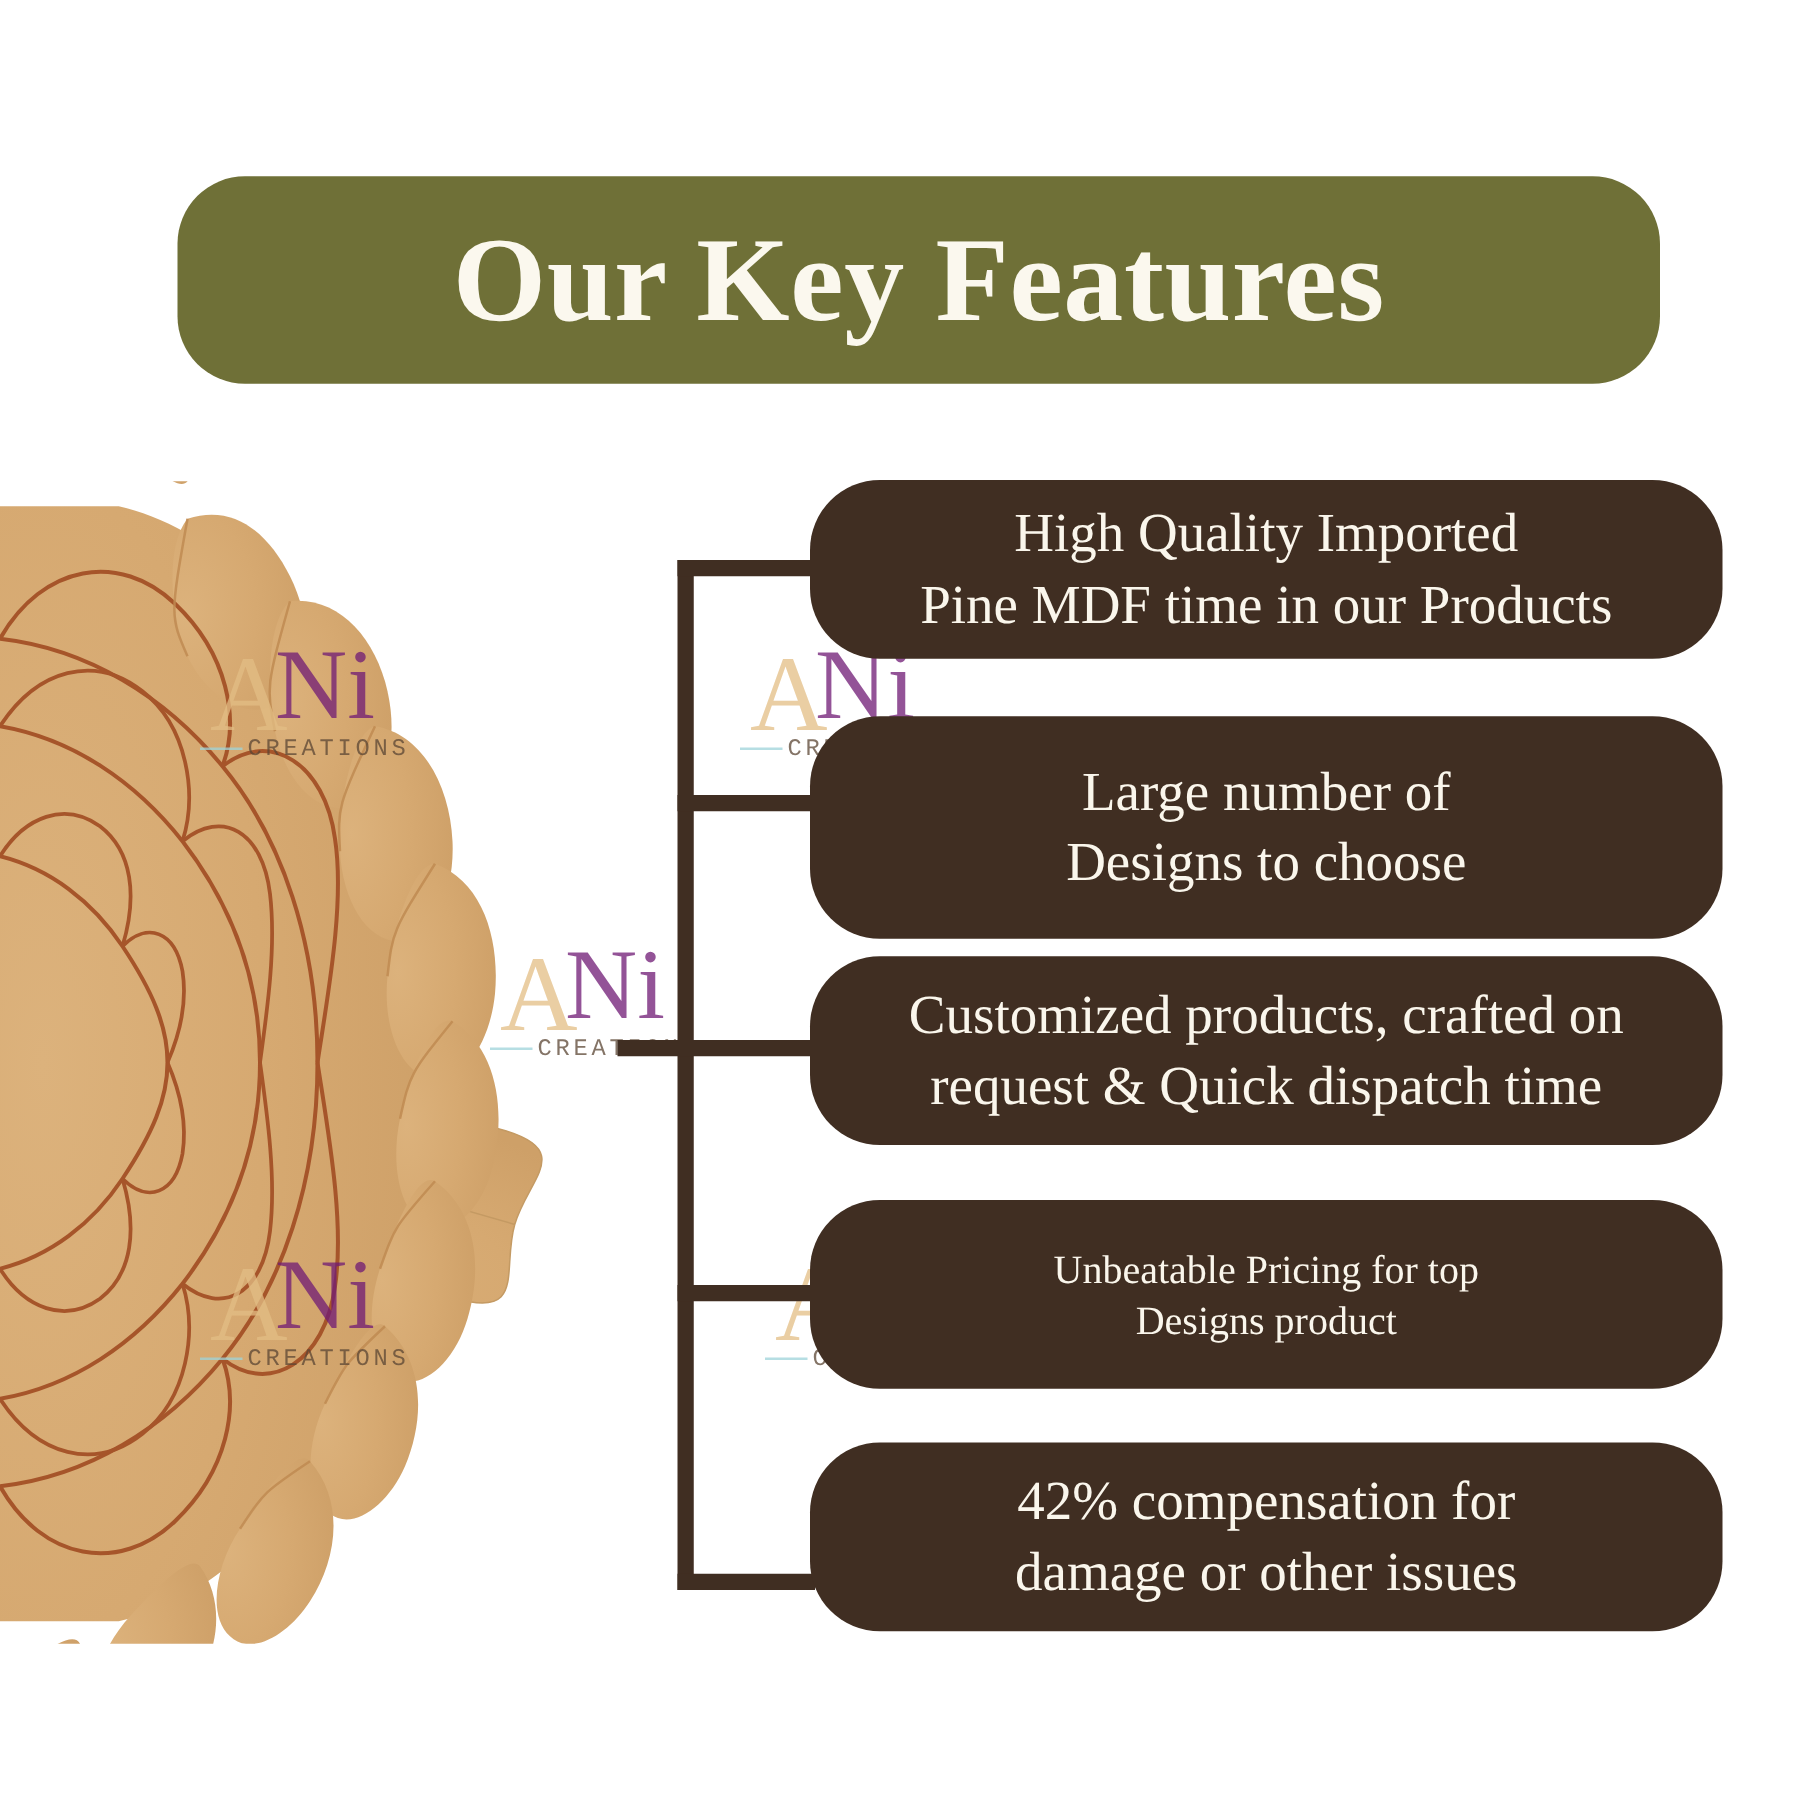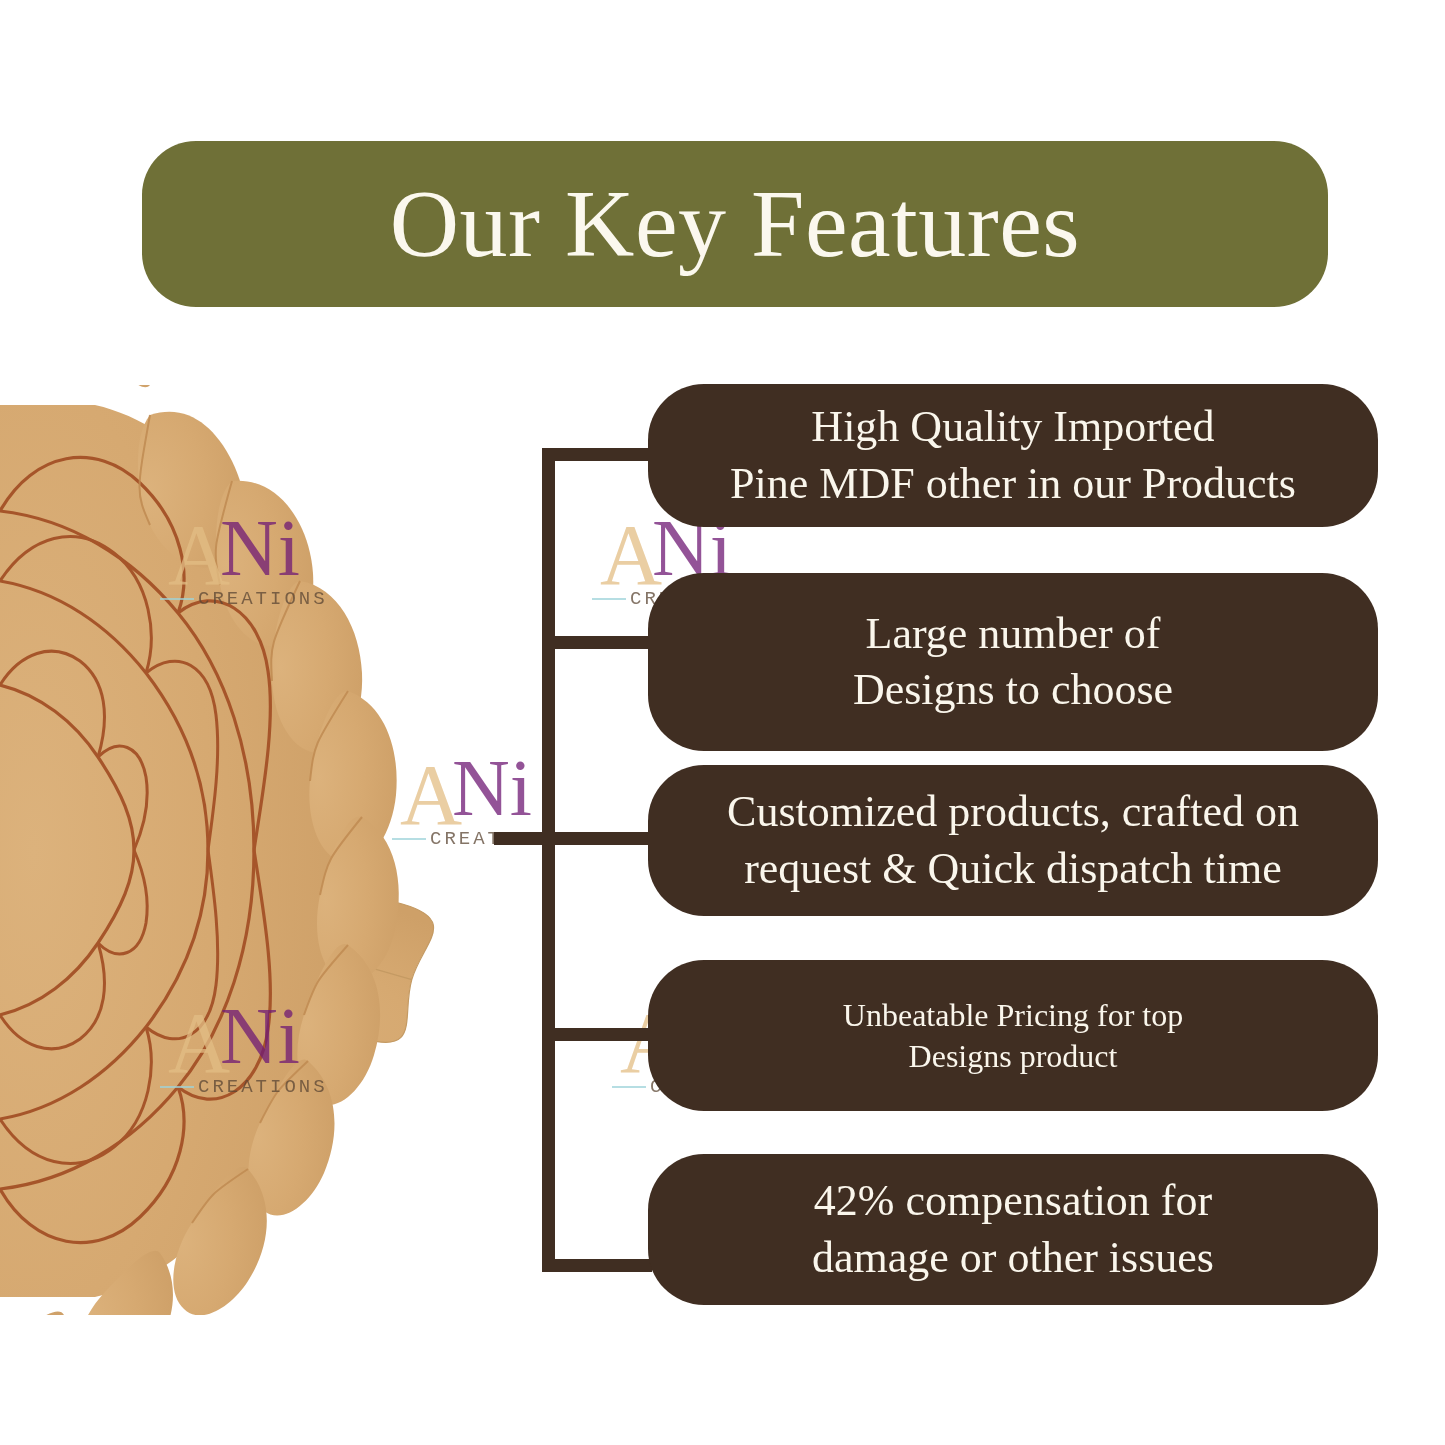--- a/index.html
+++ b/index.html
@@ -32,21 +32,21 @@
     border-radius: 54px;
     display: flex;
     align-items: center;
     justify-content: center;
   }
   #title-text {
     color: #FBF8EE;
     font-size: 96px;
     line-height: 1;
     letter-spacing: 0.5px;
-    font-weight: 400;
+    font-weight: 700;
     white-space: nowrap;
     font-family: "Liberation Serif", "DejaVu Serif", serif;
   }
 
   
   #mandala-wrap {
     position: absolute;
     left: 0px;
     top: 385px;
     width: 520px;
@@ -282,21 +282,21 @@
       <rect x="14" y="412" width="158" height="13"></rect>
 
       <rect x="62" y="608" width="110" height="13"></rect>
 
       <rect x="62" y="839" width="110" height="13"></rect>
     </g>
   </svg>
 
   <div class="feature-box" id="box-0">
     <span class="feature-line">High Quality Imported</span>
-    <span class="feature-line">Pine MDF other in our Products</span>
+    <span class="feature-line">Pine MDF time in our Products</span>
   </div>
 
   <div class="feature-box" id="box-1">
     <span class="feature-line">Large number of</span>
     <span class="feature-line">Designs to choose</span>
   </div>
 
   <div class="feature-box" id="box-2">
     <span class="feature-line">Customized products, crafted on</span>
     <span class="feature-line">request &amp; Quick dispatch time</span>

